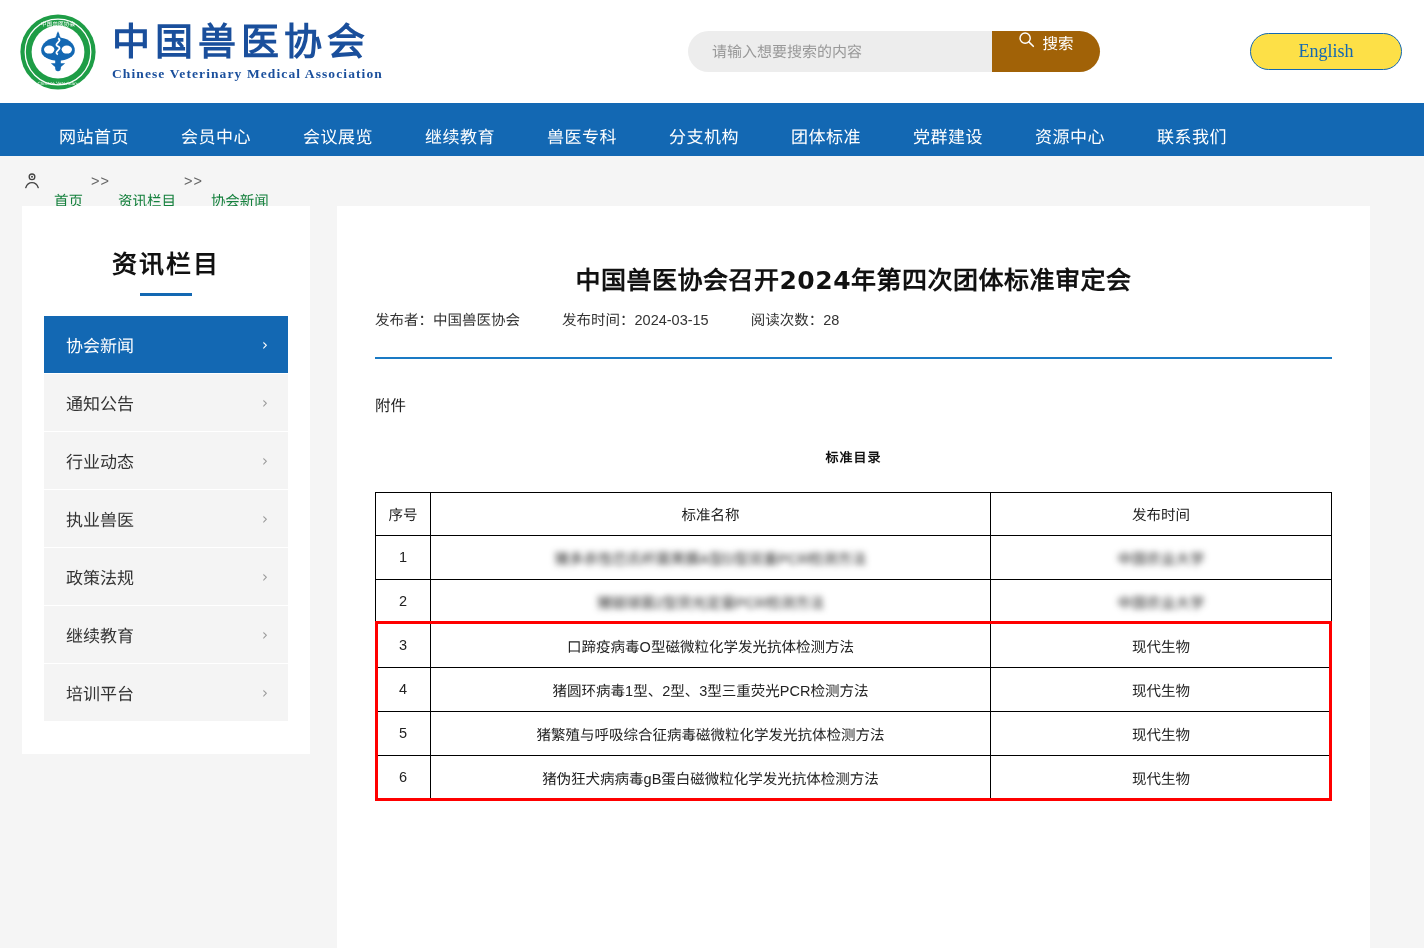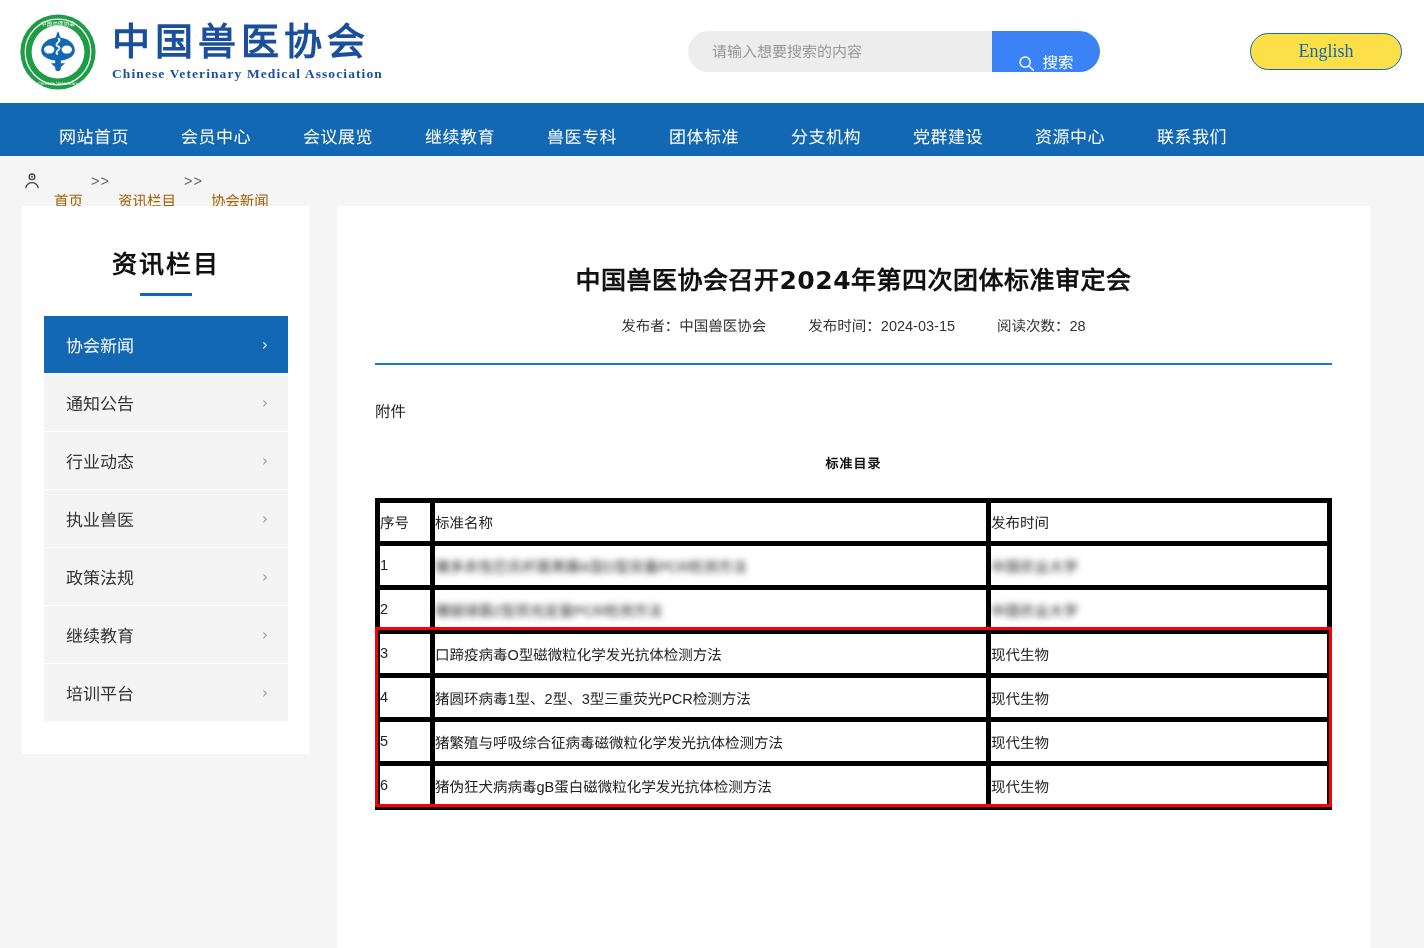--- a/index.html
+++ b/index.html
@@ -57,26 +57,26 @@
     border-radius: 21px 0 0 21px;
     padding: 0 18px 0 24px;
     font-size: 15px;
     color: #4c1d95;
     font-family: "Liberation Sans", "DejaVu Sans", sans-serif;
   }
   .search-input::placeholder { color: #999; }
   .search-btn {
     width: 108px;
     border: none;
-    background: #3b82f6;
+    background: #a16207;
     color: #fff;
     border-radius: 0 21px 21px 0;
     font-size: 15.5px;
     display: flex;
-    align-items: flex-end;
+    align-items: flex-start;
     justify-content: center;
     gap: 7px;
     cursor: pointer;
     font-family: "Liberation Sans", "DejaVu Sans", sans-serif;
   }
   .search-btn svg { display: block; }
 
   .lang-btn {
     position: absolute;
     right: 22px;
@@ -118,21 +118,21 @@
   .breadcrumb {
     height: 50px;
     display: flex;
     align-items: center;
     padding-left: 22px;
     gap: 8px;
     font-size: 14.5px;
     color: #333;
     background: #f5f5f5;
   }
-  .bc-link { color: #a16207; cursor: pointer; margin-top: 36px; }
+  .bc-link { color: #15803d; cursor: pointer; margin-top: 36px; }
   .bc-sep { color: #666; letter-spacing: 1px; }
   .bc-icon { width: 20px; height: 20px; display: block; margin-right: 4px; }
 
   
   .layout {
     display: flex;
     align-items: flex-start;
     height: 742px;
   }
   .sidebar {
@@ -185,23 +185,22 @@
     font-size: 25px;
     font-weight: 700;
     color: #111;
     text-align: center;
     letter-spacing: 0.5px;
     margin-top: 14px;
     font-family: "DejaVu Sans", "Liberation Sans", sans-serif;
   }
   .article-meta {
     display: flex;
-    justify-content: center;
     gap: 42px;
-    margin-top: 18px;
+    margin-top: 12px;
     font-size: 14.5px;
     color: #333;
   }
   .meta-divider {
     height: 1.6px;
     background: #1a7ac4;
     margin: 28px 0 0 0;
   }
   .attach-label {
     margin-top: 34px;
@@ -218,22 +217,22 @@
     font-family: "DejaVu Sans", "Liberation Sans", sans-serif;
   }
 
   .table-zone { position: relative; margin-top: 26px; }
   table.std-table {
     width: 100%;
     border-collapse: collapse;
     table-layout: fixed;
   }
   table.std-table th, table.std-table td {
-    border: 5px solid #000000;
-    text-align: left;
+    border: 1px solid #000000;
+    text-align: center;
     vertical-align: middle;
     font-size: 14.5px;
     color: #222;
     font-weight: 400;
     height: 44px;
   }
   table.std-table th { height: 43px; }
   col.c-idx { width: 55px; }
   col.c-unit { width: 341px; }
   td.blurred {
@@ -292,22 +291,22 @@
 
   <button class="lang-btn">English</button>
 </div>
 
 <nav class="navbar">
   <a class="nav-item">网站首页</a>
   <a class="nav-item">会员中心</a>
   <a class="nav-item">会议展览</a>
   <a class="nav-item">继续教育</a>
   <a class="nav-item">兽医专科</a>
+  <a class="nav-item">分支机构</a>
   <a class="nav-item">团体标准</a>
-  <a class="nav-item">分支机构</a>
   <a class="nav-item">党群建设</a>
   <a class="nav-item">资源中心</a>
   <a class="nav-item">联系我们</a>
 </nav>
 
 <div class="breadcrumb">
   <span class="bc-icon">
     <svg width="20" height="20" viewBox="0 0 24 24" aria-hidden="true">
       <circle cx="12" cy="7" r="3.4" fill="none" stroke="#444" stroke-width="1.6"></circle>
       <path d="M4.5 20 c1.6 -4.4 5 -6 7.5 -6 s5.9 1.6 7.5 6" fill="none" stroke="#444" stroke-width="1.6" stroke-linecap="round"></path>

